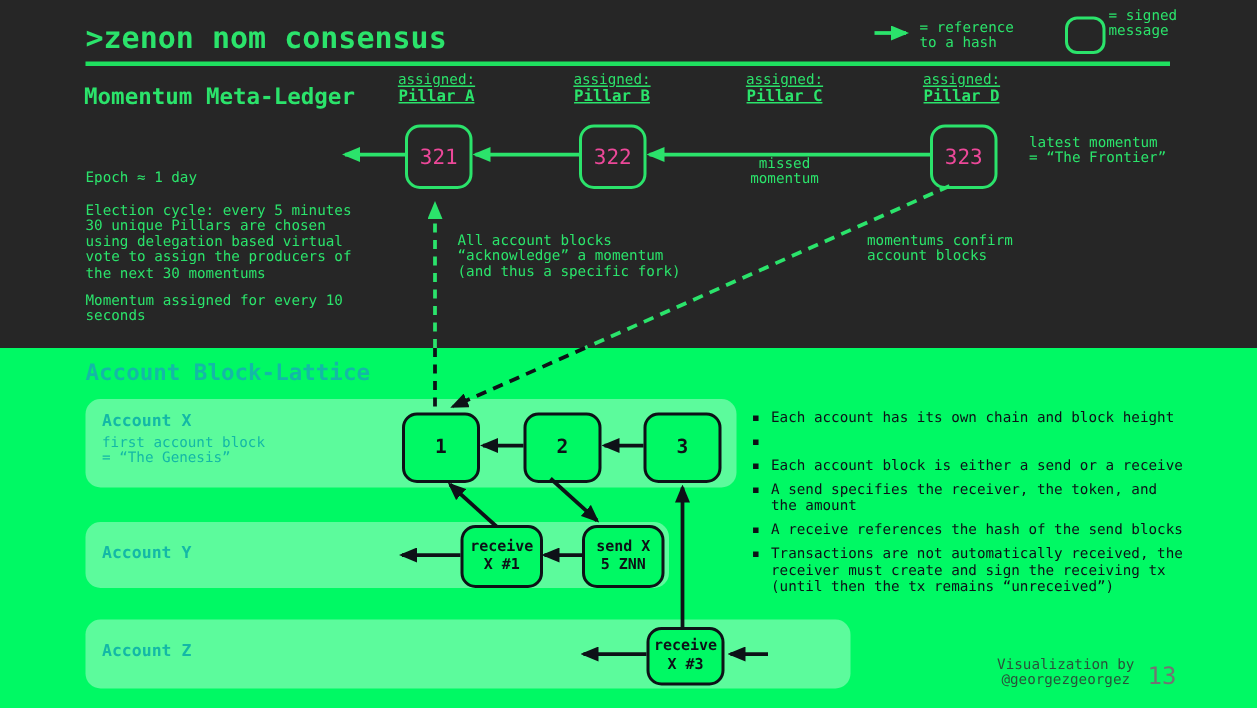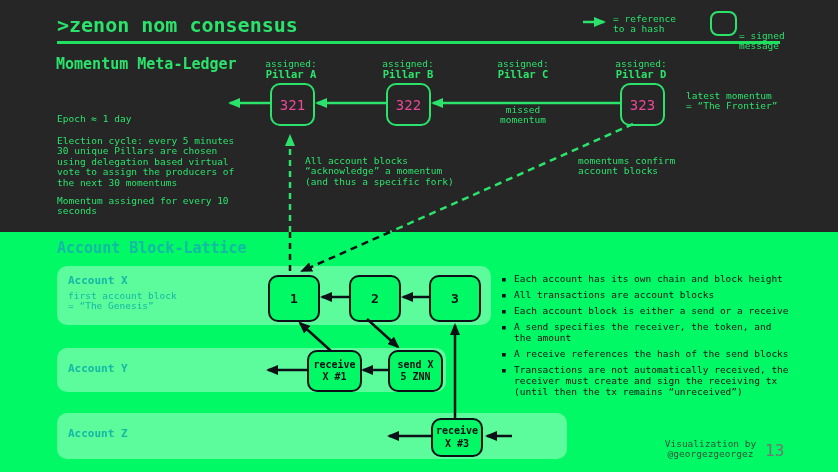--- a/index.html
+++ b/index.html
@@ -8,26 +8,26 @@
   .abs{position:absolute;}
   .pre{white-space:pre-line;}
   
   #sec-dark{left:0;top:0;width:838px;height:232px;background:#262626;}
   .gtxt{color:#2be36b;}
   #title{left:57px;top:13px;font-size:20px;font-weight:bold;letter-spacing:0px;}
   #underline{left:57px;top:41px;width:723px;height:3px;background:#1fe05f;}
   .small{font-size:9.5px;line-height:10.4px;}
   #legend-ref-text{left:613px;top:14px;}
   #legend-rect{left:710px;top:11px;width:23px;height:21px;border:2px solid #2be36b;border-radius:8px;}
-  #legend-signed-text{left:739px;top:31px;}
+  #legend-signed-text{left:739px;top:6px;}
   #mml-title{left:56px;top:55px;font-size:15px;font-weight:bold;}
   #epoch{left:57px;top:114px;}
   #election{left:57px;top:136px;}
   #momentum-note{left:57px;top:196px;}
-  .pillar{top:58px;width:110px;text-align:center;transform:translateX(-50%);}
+  .pillar{top:48px;width:110px;text-align:center;transform:translateX(-50%);text-decoration:underline;}
   .pillar .p1{font-size:9.5px;line-height:11px;}
   .pillar .p2{font-size:10.5px;font-weight:bold;line-height:11px;}
   .mbox{top:83px;width:41px;height:39px;border:2.5px solid #2be36b;border-radius:10px;
         display:flex;align-items:center;justify-content:center;font-size:14px;color:#ec4899;}
   #missed{top:105px;width:110px;text-align:center;transform:translateX(-50%);}
   #latest{left:686px;top:91px;}
   #ack-note{left:305px;top:156px;}
   #confirm-note{left:578px;top:156px;}
   
   #sec-green{left:0;top:232px;width:838px;height:240px;background:#00f964;}
@@ -140,21 +140,20 @@
   <div class="abs cbox txbox pre" id="blk-rz">receive
 X #3</div>
 
   <div class="abs" id="bullets">
     <div class="bullet">
         <span class="bmark">▪</span>
         <span class="pre">Each account has its own chain and block height</span>
       </div>
     <div class="bullet">
         <span class="bmark">▪</span>
-        <span class="pre">All transactions are account blocks</span>
       </div>
     <div class="bullet">
         <span class="bmark">▪</span>
         <span class="pre">Each account block is either a send or a receive</span>
       </div>
     <div class="bullet">
         <span class="bmark">▪</span>
         <span class="pre">A send specifies the receiver, the token, and
 the amount</span>
       </div>

